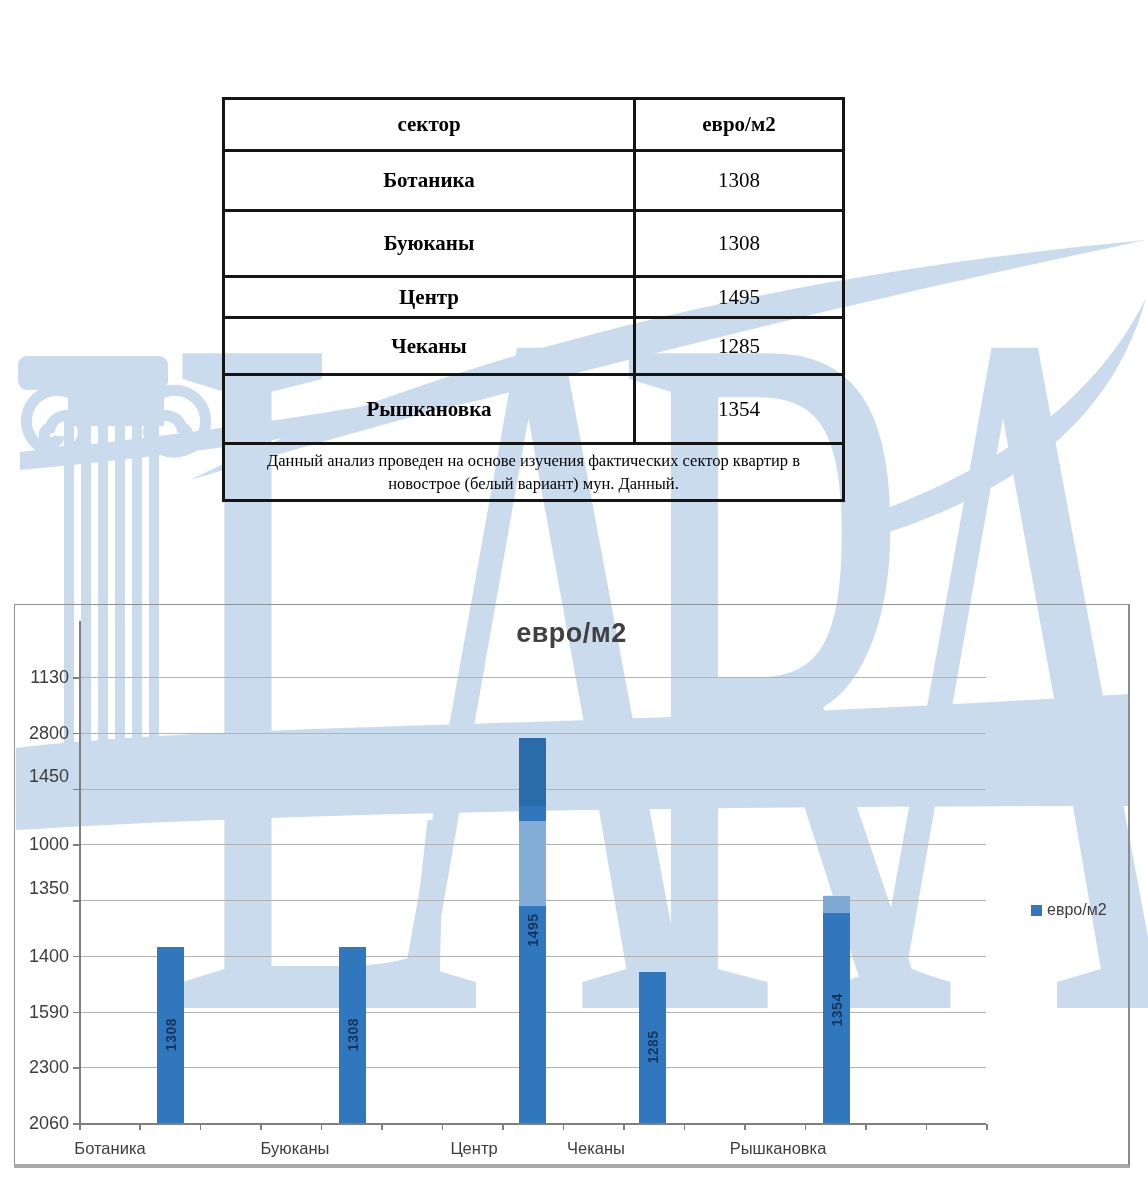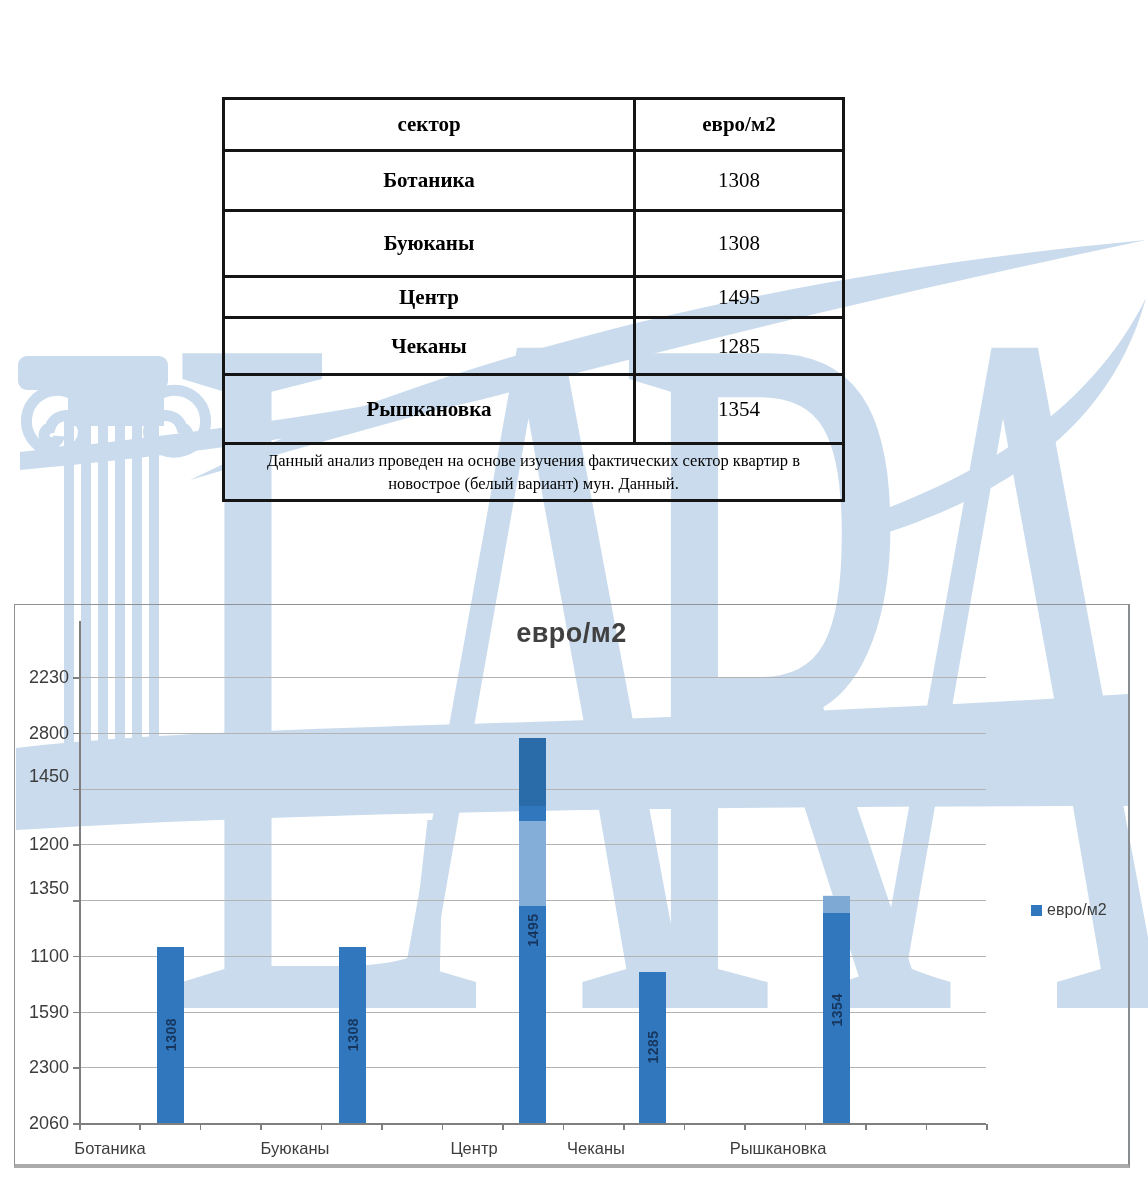--- a/index.html
+++ b/index.html
@@ -115,36 +115,36 @@
       </td>
     </tr>
   </tbody>
     </table>
 
   <div id="chartbox">
     <div class="chart-title">евро/м2</div>
     <div id="plot">
         <div class="gridline" style="left: 64px; top: 72px; width: 907px;"></div>
         <div class="ytick" style="left: 58px; top: 72px;"></div>
-        <div class="ylab" style="left: 4px; top: 63px;">2230</div>
+        <div class="ylab" style="left: 4px; top: 63px;">1130</div>
         <div class="gridline" style="left: 64px; top: 127.75px; width: 907px;"></div>
         <div class="ytick" style="left: 58px; top: 127.75px;"></div>
         <div class="ylab" style="left: 4px; top: 118.75px;">2800</div>
         <div class="gridline" style="left: 64px; top: 183.5px; width: 907px;"></div>
         <div class="ytick" style="left: 58px; top: 183.5px;"></div>
         <div class="ylab" style="left: 4px; top: 162px;">1450</div>
         <div class="gridline" style="left: 64px; top: 239.25px; width: 907px;"></div>
         <div class="ytick" style="left: 58px; top: 239.25px;"></div>
-        <div class="ylab" style="left: 4px; top: 230.25px;">1200</div>
+        <div class="ylab" style="left: 4px; top: 230.25px;">1000</div>
         <div class="gridline" style="left: 64px; top: 295px; width: 907px;"></div>
         <div class="ytick" style="left: 58px; top: 295px;"></div>
         <div class="ylab" style="left: 4px; top: 274px;">1350</div>
         <div class="gridline" style="left: 64px; top: 350.75px; width: 907px;"></div>
         <div class="ytick" style="left: 58px; top: 350.75px;"></div>
-        <div class="ylab" style="left: 4px; top: 341.75px;">1100</div>
+        <div class="ylab" style="left: 4px; top: 341.75px;">1400</div>
         <div class="gridline" style="left: 64px; top: 406.5px; width: 907px;"></div>
         <div class="ytick" style="left: 58px; top: 406.5px;"></div>
         <div class="ylab" style="left: 4px; top: 397.5px;">1590</div>
         <div class="gridline" style="left: 64px; top: 462.25px; width: 907px;"></div>
         <div class="ytick" style="left: 58px; top: 462.25px;"></div>
         <div class="ylab" style="left: 4px; top: 453.25px;">2300</div>
         <div class="ytick" style="left: 58px; top: 518px;"></div>
         <div class="ylab" style="left: 4px; top: 509px;">2060</div>
         <div class="yaxis-line" style="left: 64px; top: 16.25px; height: 501.75px;"></div>
         <div class="xaxis-line" style="left: 64px; top: 518px; width: 907px;"></div>

